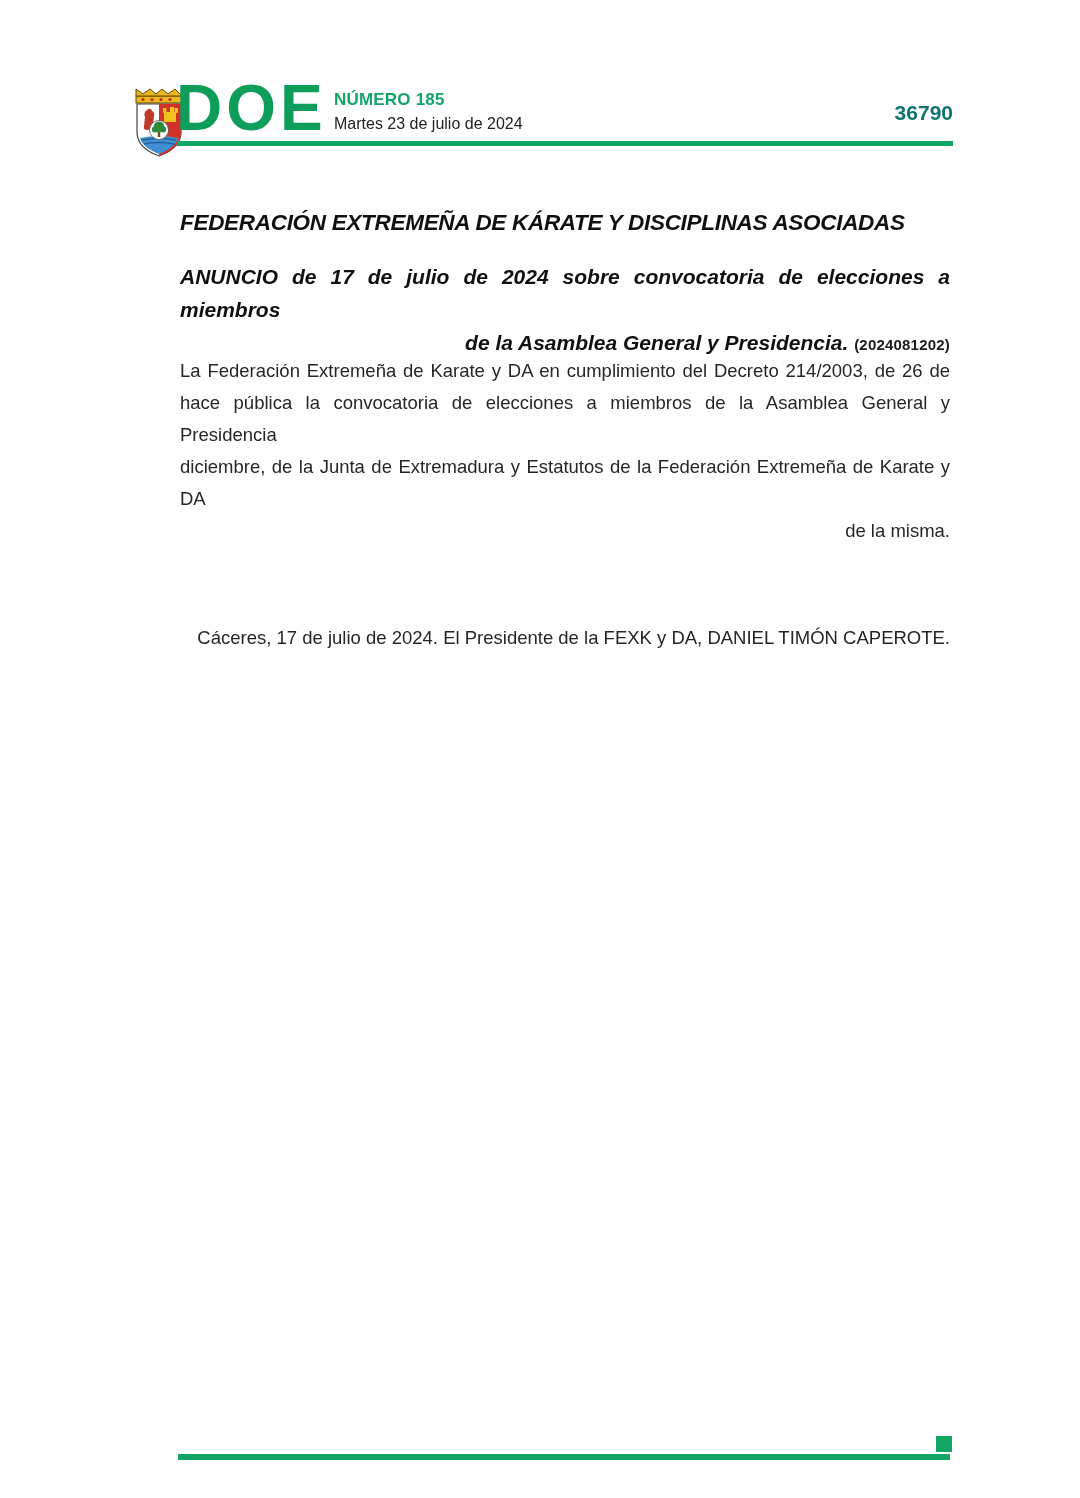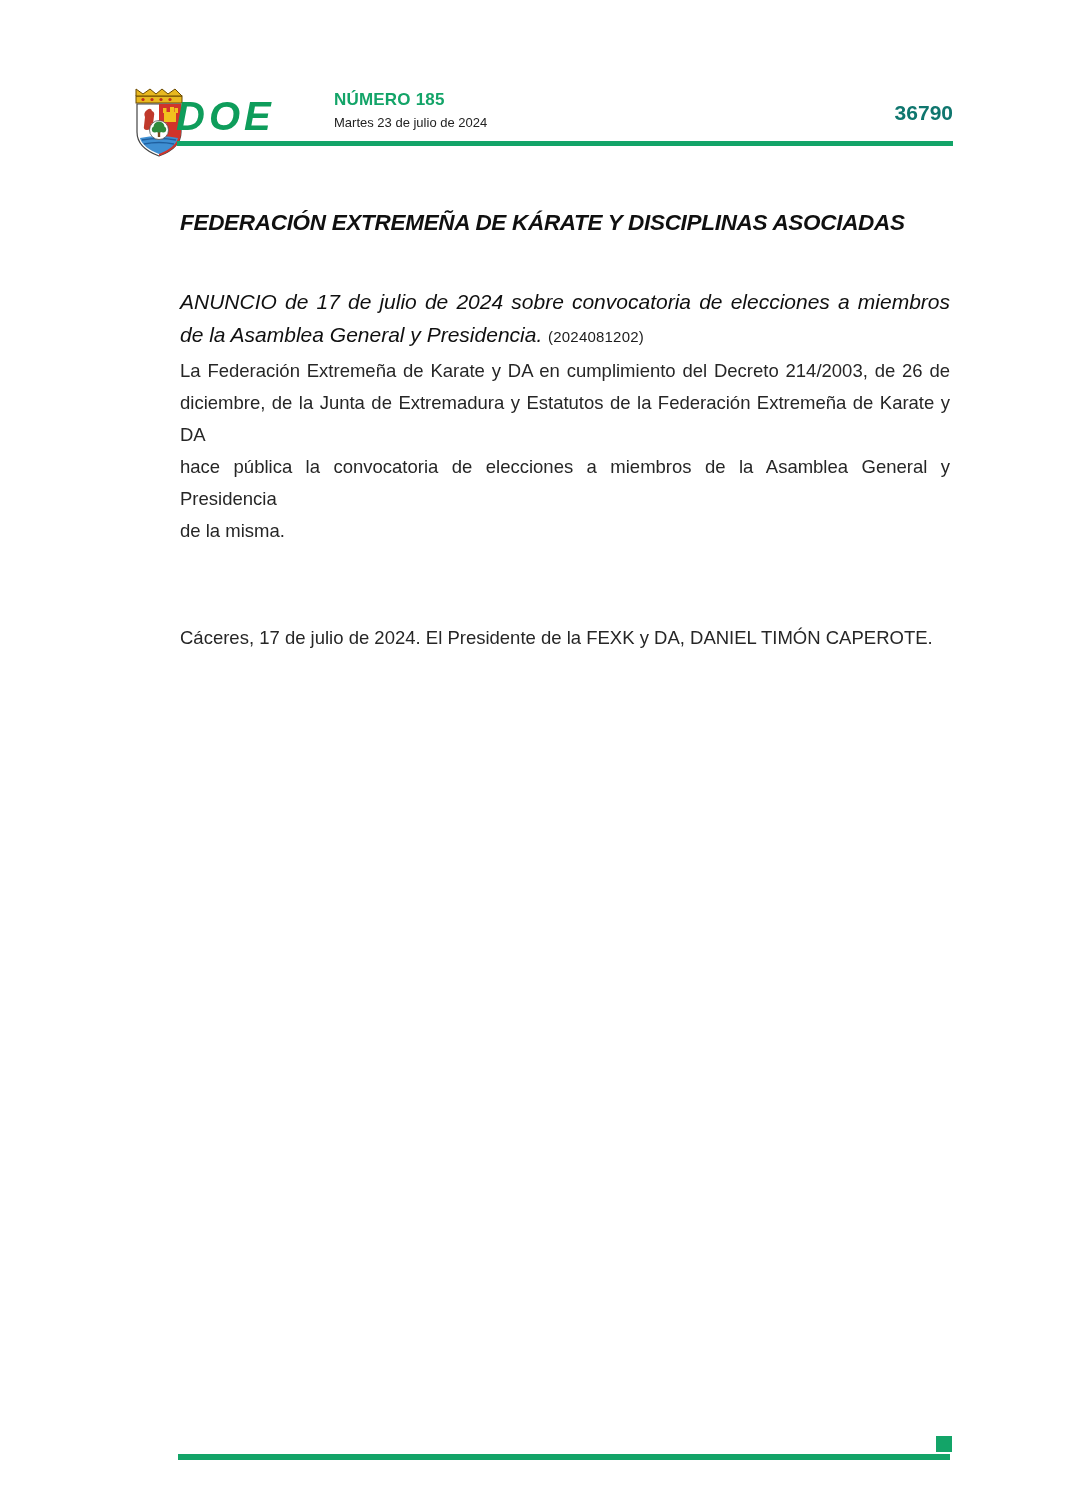--- a/index.html
+++ b/index.html
@@ -13,68 +13,68 @@
   .page{
     position:relative;
     width:1080px;
     height:1498px;
     background:#ffffff;
     overflow:hidden;
   }
   
   .crest{position:absolute;left:130px;top:88px;width:58px;height:70px;}
   .doe-logo{
-    position:absolute;left:176px;top:96px;
-    font-size:40px;font-weight:bold;font-style:italic;
+    position:absolute;left:176px;top:76px;
+    font-size:64px;font-weight:bold;
     color:var(--green-dark);letter-spacing:4px;line-height:1;
   }
   .issue{
     position:absolute;left:334px;top:90px;
     font-size:17px;font-weight:bold;color:var(--green);
     letter-spacing:0.2px;
   }
   .issue-date{
     position:absolute;left:334px;top:115px;
-    font-size:13px;color:#222;
+    font-size:16px;color:#222;
   }
   .page-number{
     position:absolute;right:127px;top:101px;
     font-size:21px;font-weight:bold;color:#0f766e;
   }
   .rule{position:absolute;background:var(--green);}
   .rule-header{left:177px;top:141px;width:776px;height:5px;}
   .rule-footer{left:178px;top:1454px;width:772px;height:6px;}
   .footer-square{
     position:absolute;left:936px;top:1436px;width:16px;height:16px;
     background:var(--green);
   }
   
   .doc-title{
     position:absolute;left:180px;top:210px;width:790px;
     font-size:22.5px;font-weight:bold;font-style:italic;
     letter-spacing:-0.3px;color:#101010;white-space:nowrap;
   }
   .doc-subtitle{
-    position:absolute;left:180px;top:285px;width:770px;
-    font-size:21px;font-style:italic;color:#101010;line-height:33px;
+    position:absolute;left:180px;top:260px;width:770px;
+    font-size:21px;font-style:italic;color:#101010;line-height:33px;font-weight:bold;
   }
   .doc-subtitle .jline{text-align:justify;text-align-last:justify;}
   .doc-subtitle .ref{
     font-style:normal;font-size:15px;color:#1c1c1c;letter-spacing:0.2px;
   }
   .para{
     position:absolute;left:180px;width:770px;
     font-size:18.5px;color:#262626;line-height:32px;
   }
   .p1{top:355px;}
   .p2{top:499px;}
   .p3{top:544px;}
   .p4{top:622px;}
   .jline{text-align:justify;text-align-last:justify;}
-  .lline{text-align:left;}
+  .lline{text-align:right;}
 </style>
 </head>
 <body>
 
 <div class="page">
 
   <div class="crest">
     <svg viewBox="0 0 58 70" width="58" height="70" xmlns="http://www.w3.org/2000/svg">
 
       <g>
@@ -125,22 +125,22 @@
   <div class="doc-subtitle">
     <div class="jline">ANUNCIO de 17 de julio de 2024 sobre convocatoria de elecciones a miembros</div>
     <div class="lline">
       <span>de la Asamblea General y Presidencia.</span>
       <span class="ref">(2024081202)</span>
     </div>
   </div>
 
   <div class="para p1">
     <div class="jline">La Federación Extremeña de Karate y DA en cumplimiento del Decreto 214/2003, de 26 de</div>
+    <div class="jline">hace pública la convocatoria de elecciones a miembros de la Asamblea General y Presidencia</div>
     <div class="jline">diciembre, de la Junta de Extremadura y Estatutos de la Federación Extremeña de Karate y DA</div>
-    <div class="jline">hace pública la convocatoria de elecciones a miembros de la Asamblea General y Presidencia</div>
     <div class="lline">de la misma.</div>
   </div>
 
 
   <div class="para p3">
   </div>
 
   <div class="para p4">
     <div class="lline">Cáceres, 17 de julio de 2024. El Presidente de la FEXK y DA, DANIEL TIMÓN CAPEROTE.</div>
   </div>

